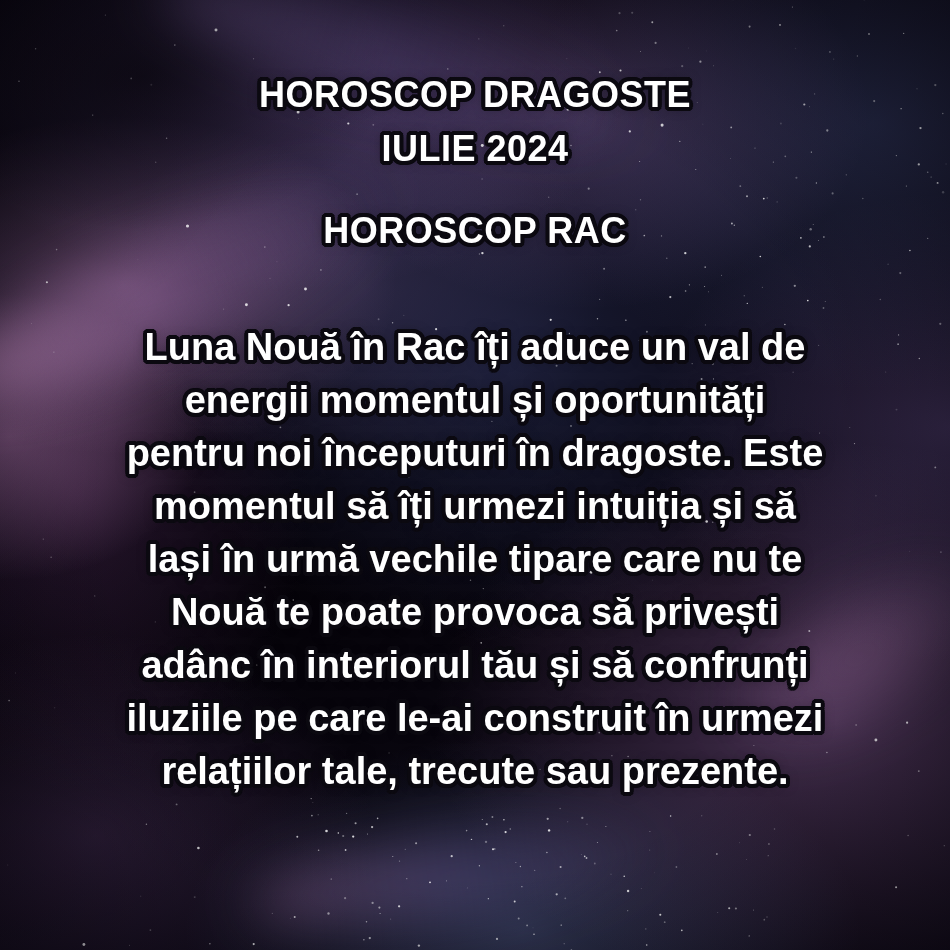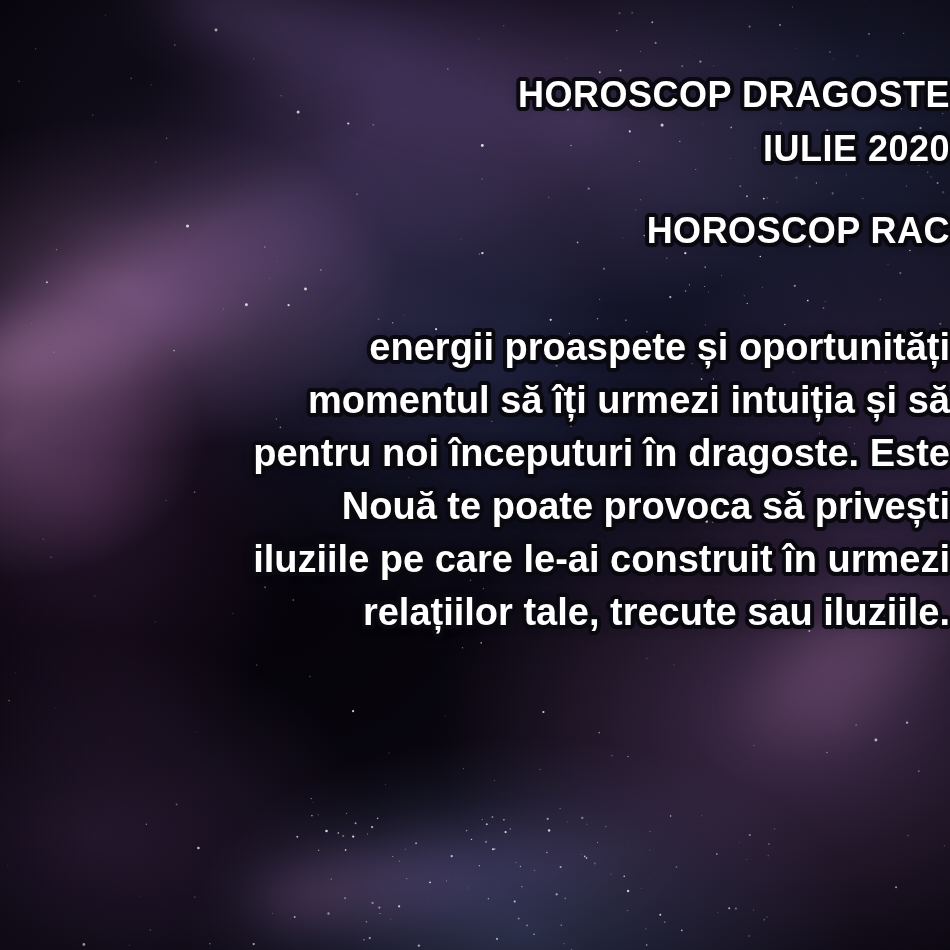--- a/index.html
+++ b/index.html
@@ -73,21 +73,21 @@
   .vignette {
     position: absolute;
     inset: 0;
     background: radial-gradient(ellipse at 50% 52%, rgba(0,0,0,0) 55%, rgba(4,2,8,0.45) 100%);
   }
 
   
   .content {
     position: absolute;
     inset: 0;
-    text-align: right;
+    text-align: center;
     color: #ffffff;
   }
   .outlined {
     font-weight: 700;
     color: #ffffff;
     white-space: nowrap;
     text-shadow:
       4px 0 0 #0b0910, -4px 0 0 #0b0910, 0 4px 0 #0b0910, 0 -4px 0 #0b0910,
       2.9px 2.9px 0 #0b0910, -2.9px 2.9px 0 #0b0910, 2.9px -2.9px 0 #0b0910, -2.9px -2.9px 0 #0b0910,
       3.7px 1.6px 0 #0b0910, -3.7px 1.6px 0 #0b0910, 3.7px -1.6px 0 #0b0910, -3.7px -1.6px 0 #0b0910,
@@ -501,27 +501,30 @@
       <circle cx="298.1" cy="112.0" r="1.50" fill="#ffffff" opacity="0.80"></circle>
       <circle cx="305.5" cy="289.0" r="1.42" fill="#ffffff" opacity="0.80"></circle>
       <circle cx="436.1" cy="329.2" r="1.08" fill="#ffffff" opacity="0.80"></circle>
       <circle cx="591.2" cy="572.2" r="1.43" fill="#ffffff" opacity="0.80"></circle>
     </svg>
   <div class="vignette"></div>
 
   <div class="content">
     <div class="title-block">
       <div class="outlined title-line">HOROSCOP DRAGOSTE</div>
-      <div class="outlined title-line">IULIE 2020</div>
+      <div class="outlined title-line">IULIE 2024</div>
     </div>
 
     <div class="outlined sign-heading">HOROSCOP RAC</div>
 
     <div class="body-block">
-      <div class="outlined body-line">energii proaspete și oportunități</div>
+      <div class="outlined body-line">Luna Nouă în Rac îți aduce un val de</div>
+      <div class="outlined body-line">energii momentul și oportunități</div>
+      <div class="outlined body-line">pentru noi începuturi în dragoste. Este</div>
       <div class="outlined body-line">momentul să îți urmezi intuiția și să</div>
-      <div class="outlined body-line">pentru noi începuturi în dragoste. Este</div>
+      <div class="outlined body-line">lași în urmă vechile tipare care nu te</div>
       <div class="outlined body-line">Nouă te poate provoca să privești</div>
+      <div class="outlined body-line">adânc în interiorul tău și să confrunți</div>
       <div class="outlined body-line">iluziile pe care le-ai construit în urmezi</div>
-      <div class="outlined body-line">relațiilor tale, trecute sau iluziile.</div>
+      <div class="outlined body-line">relațiilor tale, trecute sau prezente.</div>
     </div>
   </div>
 </div>
 
 </body></html>

